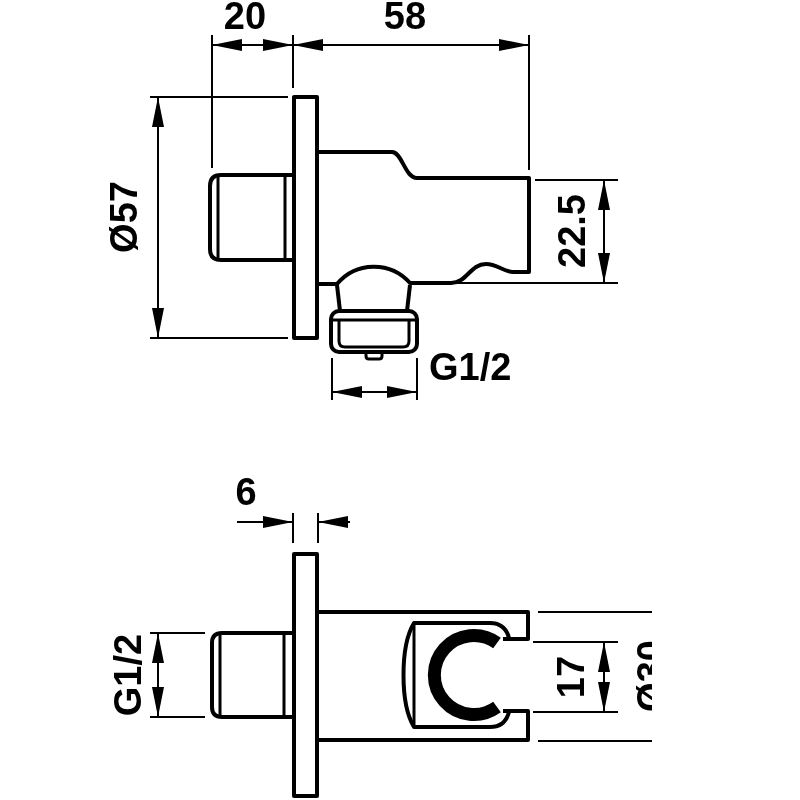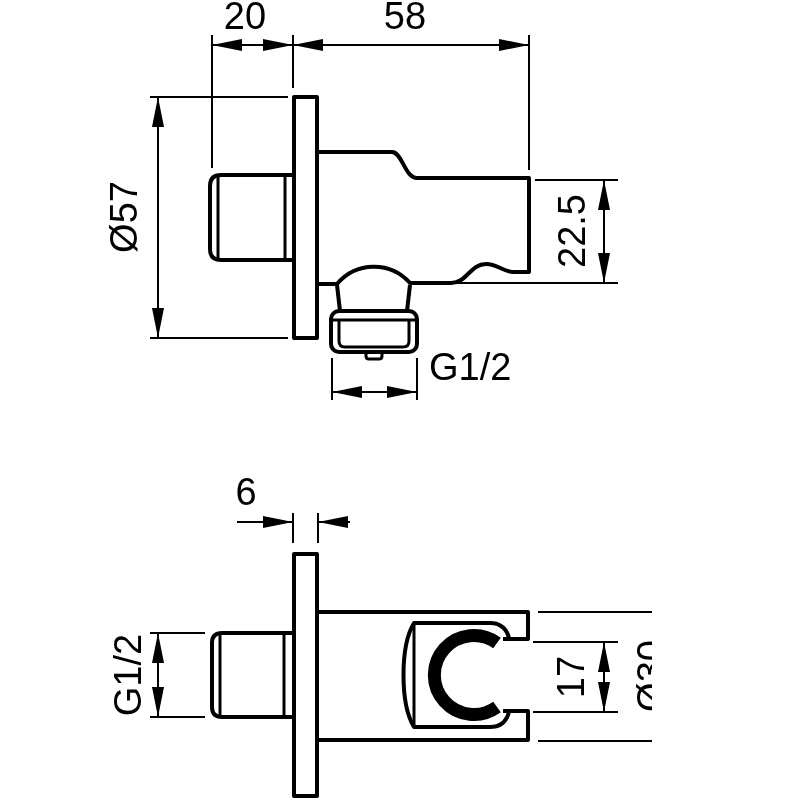--- a/index.html
+++ b/index.html
@@ -1,20 +1,21 @@
 <!DOCTYPE html>
 <html style="--ink: #000000; --bg: #ffffff;"><head>
 <meta charset="utf-8">
 <style>
   :root { --ink:#000000; --bg:#ffffff; }
   html,body { margin:0; padding:0; background:var(--bg); }
   .canvas {
     width:652px; height:800px; background:var(--bg);
     position:relative; overflow:hidden;
     font-family:"Liberation Sans","DejaVu Sans",sans-serif;
+    font-weight:bold;
   }
   svg { display:block; }
   svg text {
     font-family:"Liberation Sans","DejaVu Sans",sans-serif;
     font-size:38px; fill:var(--ink);
   }
   .obj  { fill:none; stroke:var(--ink); stroke-width:4;   stroke-linejoin:round; }
   .obj2 { fill:none; stroke:var(--ink); stroke-width:3;   stroke-linejoin:round; }
   .ring { fill:none; stroke:var(--ink); stroke-width:13;  }
   .dim  { fill:none; stroke:var(--ink); stroke-width:2;   }

